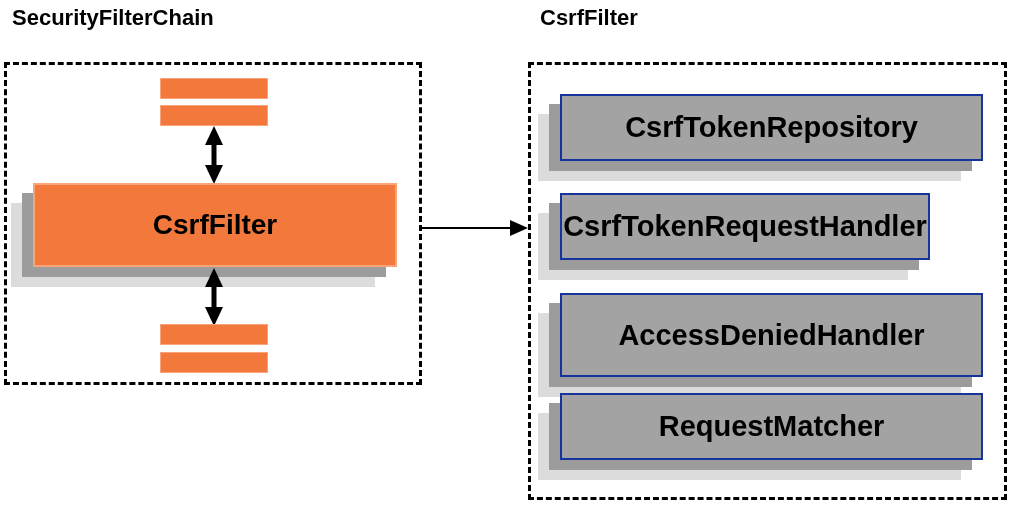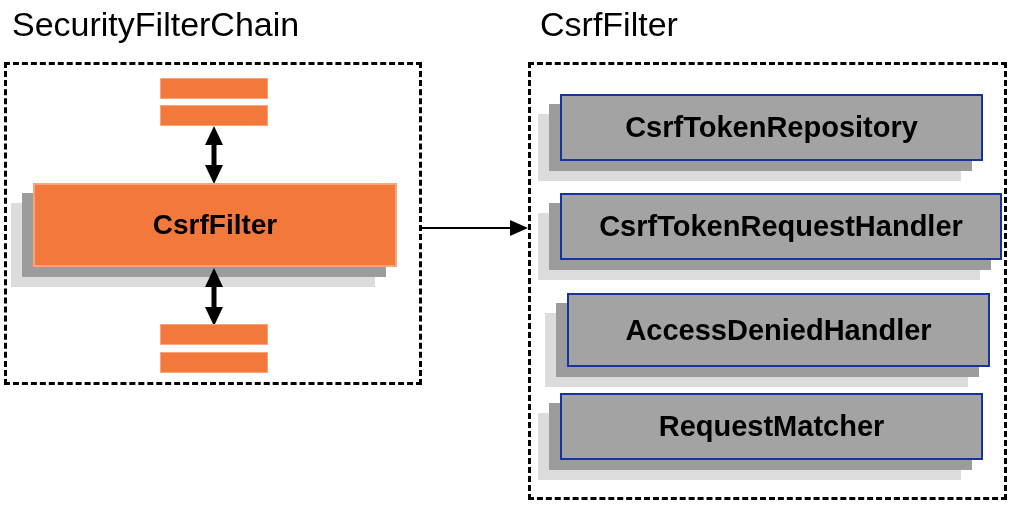--- a/index.html
+++ b/index.html
@@ -5,22 +5,22 @@
   html,body{margin:0;padding:0;background:#ffffff;}
   .canvas{
     position:relative;
     width:1010px;height:505px;
     background:#ffffff;
     font-family:"Liberation Sans", sans-serif;
     overflow:hidden;
   }
   .title{
     position:absolute;
-    font-size:34px;
-    font-weight:normal;
+    font-size:22px;
+    font-weight:bold;
     color:#000;
     white-space:nowrap;
     line-height:1;
   }
   .dashed-box{
     position:absolute;
     border:3px dashed #000;
     box-sizing:border-box;
     background:transparent;
   }
@@ -98,27 +98,27 @@
   </svg>
 
   <div class="dashed-box" style="left:528px;top:62px;width:479px;height:438px;">
 
     <div class="box-wrap" style="left:29px;top:29px;width:423px;height:67px;">
       <div class="shadow light"></div>
       <div class="shadow dark"></div>
       <div class="face blue">CsrfTokenRepository</div>
     </div>
 
-    <div class="box-wrap" style="left:29px;top:128px;width:442px;height:67px;">
+    <div class="box-wrap" style="left:29px;top:128px;width:370px;height:67px;">
       <div class="shadow light"></div>
       <div class="shadow dark"></div>
       <div class="face blue">CsrfTokenRequestHandler</div>
     </div>
 
-    <div class="box-wrap" style="left:36px;top:228px;width:423px;height:74px;">
+    <div class="box-wrap" style="left:29px;top:228px;width:423px;height:84px;">
       <div class="shadow light"></div>
       <div class="shadow dark"></div>
       <div class="face blue">AccessDeniedHandler</div>
     </div>
 
     <div class="box-wrap" style="left:29px;top:328px;width:423px;height:67px;">
       <div class="shadow light"></div>
       <div class="shadow dark"></div>
       <div class="face blue">RequestMatcher</div>
     </div>

